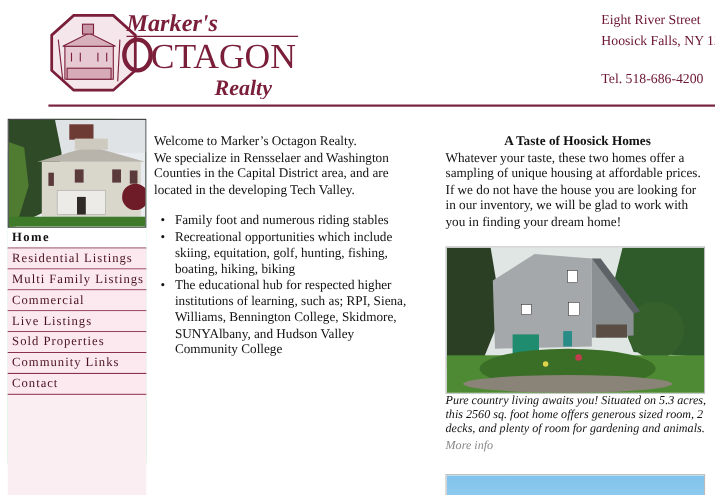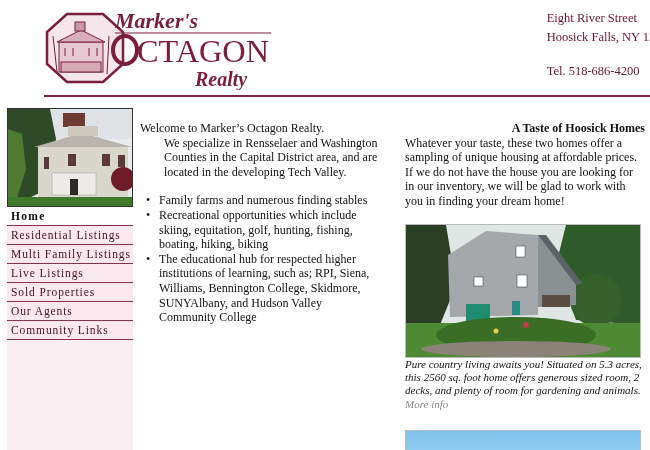--- a/index.html
+++ b/index.html
@@ -17,28 +17,28 @@
   .sidebar { position: absolute; left: 7px; top: 108px; width: 126px; height: 342px; background: #86efac; border-radius: 30px; }
   .side-photo { width: 126px; height: 99px; background: #fff; border: 1px solid #333; position: relative; overflow: hidden; }
   .nav { list-style: none; background: #fff; }
   .nav-item { display: block; height: 19px; line-height: 18px; padding-left: 4px; font-size: 11.5px; letter-spacing: 0.9px; color: #4a1020; border-bottom: 1.5px solid #8a3050; background: #fbe9ef; cursor: pointer; }
   .nav-item.active { background: #ffffff; color: #111; font-weight: bold; letter-spacing: 1.3px; }
   .side-fill { background: #fbeef2; height: 200px; }
 
   
   .main { position: absolute; left: 140px; top: 121px; width: 240px; font-size: 12px; line-height: 14.6px; color: #111; }
   .main h1 { font-size: 12px; font-weight: normal; }
-  .main p { margin-bottom: 14px; margin-left: 24px; }
+  .main p { margin-bottom: 14px; }
   .main ul { list-style: none; margin: 0 0 2px 0; }
   .main li { position: relative; padding-left: 19px; }
   .main li::before { content: "\2022"; position: absolute; left: 6px; top: 0; }
 
   
   .right { position: absolute; left: 405px; top: 121px; width: 240px; font-size: 12px; line-height: 14.6px; color: #111; }
-  .right h2 { font-size: 12px; font-weight: bold; text-align: right; }
+  .right h2 { font-size: 12px; font-weight: bold; text-align: center; }
   .listing-photo { width: 236px; height: 134px; border: 1px solid #bbb; margin-top: 15px; position: relative; overflow: hidden; }
   .caption { font-style: italic; font-size: 11px; line-height: 13.2px; margin-top: 0px; }
   .more-link { display: inline-block; color: #888; font-style: italic; font-size: 11px; cursor: pointer; }
   .listing-photo-2 { width: 236px; height: 80px; border: 1px solid #bbb; margin-top: 18px; position: relative; overflow: hidden; }
 </style>
 </head>
 <body>
 
 <div class="header">
   <svg class="logo" viewBox="0 0 228 84" xmlns="http://www.w3.org/2000/svg">
@@ -99,33 +99,34 @@
 
       <circle cx="115" cy="70" r="12" fill="#6e1d28"></circle>
 
       <rect x="0" y="88" width="126" height="11" fill="#3e7a2a"></rect>
     </svg>
   </div>
   <ul class="nav">
     <li class="nav-item active">Home</li>
     <li class="nav-item">Residential Listings</li>
     <li class="nav-item">Multi Family Listings</li>
+    <li class="nav-item">Commercial</li>
     <li class="nav-item">Live Listings</li>
     <li class="nav-item">Sold Properties</li>
-    <li class="nav-item">Our Agents</li>
     <li class="nav-item">Community Links</li>
+    <li class="nav-item">Contact</li>
   </ul>
   <div class="side-fill"></div>
 </div>
 
 <div class="main">
   <h1>Welcome to Marker’s Octagon Realty.</h1>
   <p>We specialize in Rensselaer and Washington Counties in the Capital District area, and are located in the developing Tech Valley.</p>
   <ul>
-    <li>Family farms and numerous finding stables</li>
+    <li>Family foot and numerous riding stables</li>
     <li>Recreational opportunities which include skiing, equitation, golf, hunting, fishing, boating, hiking, biking</li>
     <li>The educational hub for respected higher institutions of learning, such as; RPI, Siena, Williams, Bennington College, Skidmore, SUNYAlbany, and Hudson Valley Community College</li>
   </ul>
 
 </div>
 
 <div class="right">
   <h2>A Taste of Hoosick Homes</h2>
   <p>Whatever your taste, these two homes offer a sampling of unique housing at affordable prices. If we do not have the house you are looking for in our inventory, we will be glad to work with you in finding your dream home!</p>
 

